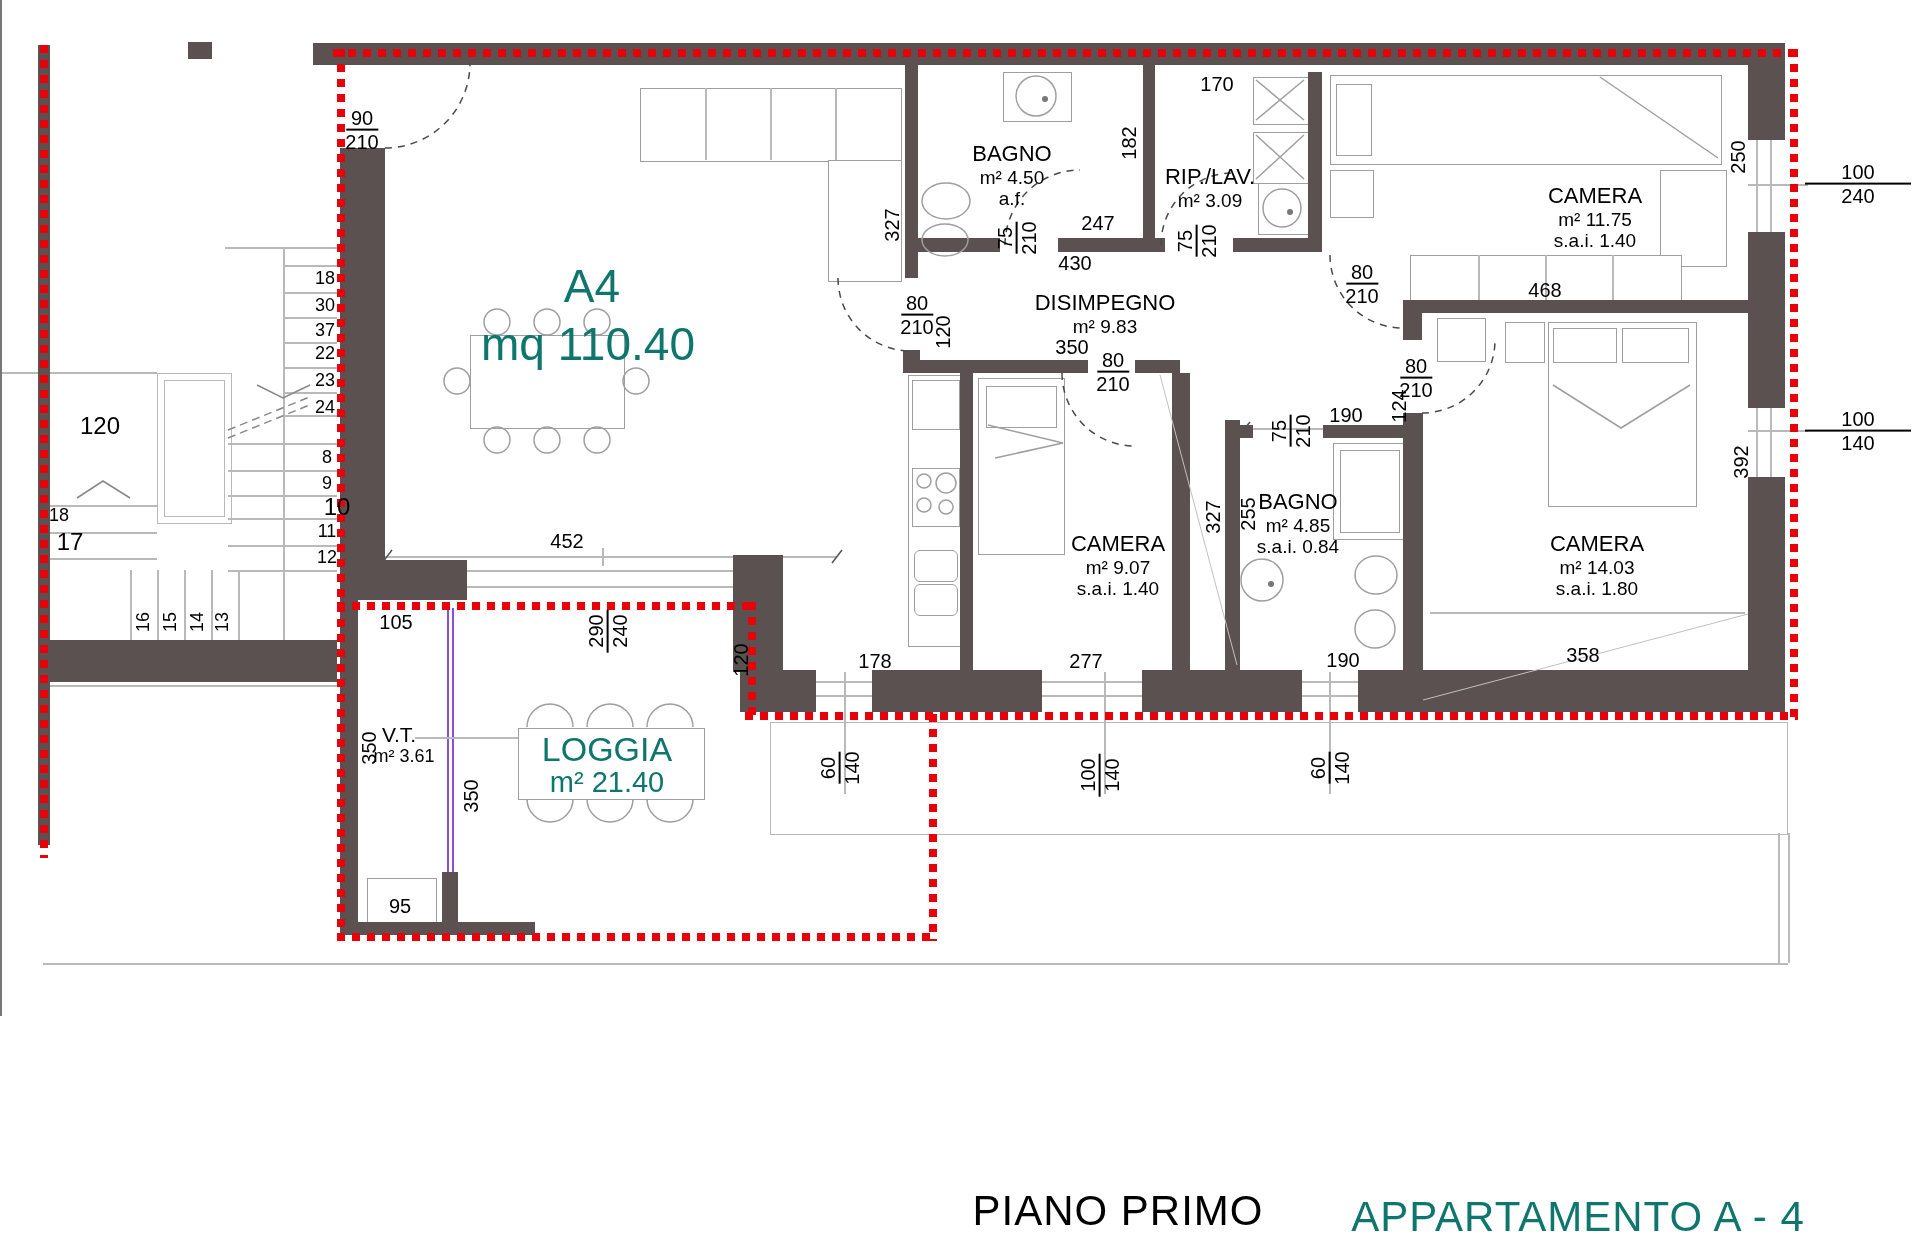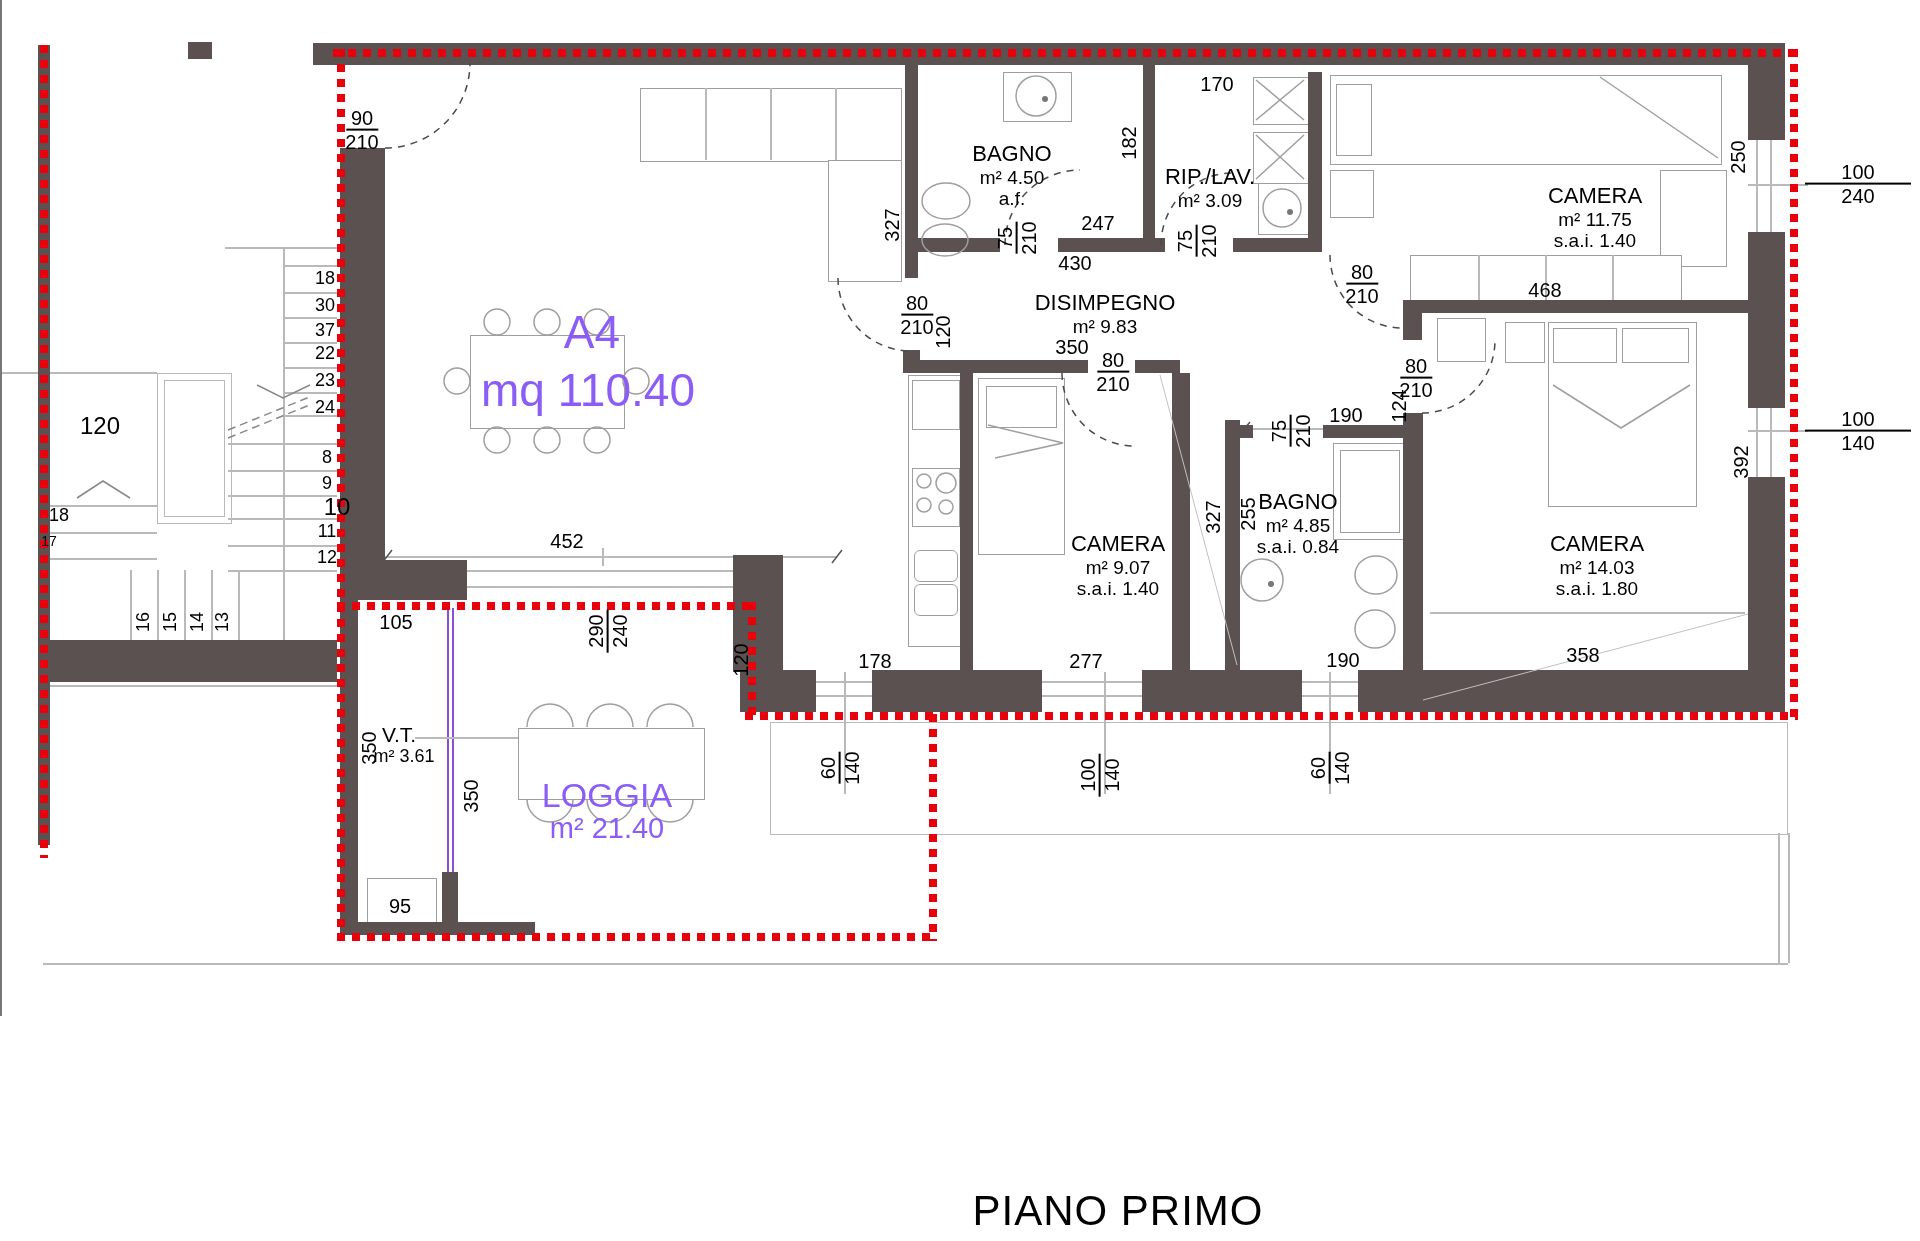--- a/index.html
+++ b/index.html
@@ -13,21 +13,21 @@
        background:repeating-linear-gradient(90deg,#e8000b 0 8px,transparent 8px 15px);}
   .rdv{position:absolute;width:8px;z-index:4;
        background:repeating-linear-gradient(180deg,#e8000b 0 8px,transparent 8px 15px);}
   svg.ov{position:absolute;left:0;top:0;z-index:5;pointer-events:none;}
   .ctr{position:absolute;transform:translate(-50%,-50%);white-space:nowrap;z-index:6;
        font-size:20px;line-height:1.12;text-align:center;}
   .rot{transform:translate(-50%,-50%) rotate(-90deg);}
   .frac{display:flex;flex-direction:column;align-items:center;}
   .frac .t{border-bottom:2px solid #000;padding:0 5px;}
   .fracw .t{min-width:96px;}
-  .red{color:#8b5cf6;margin-top:46px;}
+  .red{color:#0f766e;}
   .big{font-size:46px;}
   .room .nm{font-size:22px;}
   .room .sub{font-size:19px;}
   .title{font-size:42px;letter-spacing:1px;}
 </style>
 </head>
 <body>
 
 <div id="sheet">
 
@@ -365,19 +365,19 @@
   <div class="ctr" style="left:325px;top:330px;font-size:18px">37</div>
   <div class="ctr" style="left:325px;top:353px;font-size:18px">22</div>
   <div class="ctr" style="left:325px;top:380px;font-size:18px">23</div>
   <div class="ctr" style="left:325px;top:407px;font-size:18px">24</div>
   <div class="ctr" style="left:327px;top:457px;font-size:18px">8</div>
   <div class="ctr" style="left:327px;top:483px;font-size:18px">9</div>
   <div class="ctr" style="left:337px;top:507px;font-size:24px">10</div>
   <div class="ctr" style="left:327px;top:531px;font-size:18px">11</div>
   <div class="ctr" style="left:327px;top:557px;font-size:18px">12</div>
   <div class="ctr" style="left:59px;top:515px;font-size:18px">18</div>
-  <div class="ctr" style="left:49px;top:542px;font-size:14px">17</div>
+  <div class="ctr" style="left:70px;top:542px;font-size:24px">17</div>
   <div class="ctr rot" style="left:143px;top:622px;font-size:18px">16</div>
   <div class="ctr rot" style="left:170px;top:622px;font-size:18px">15</div>
   <div class="ctr rot" style="left:197px;top:622px;font-size:18px">14</div>
   <div class="ctr rot" style="left:222px;top:622px;font-size:18px">13</div>
 
 </div>
 
 </body></html>

